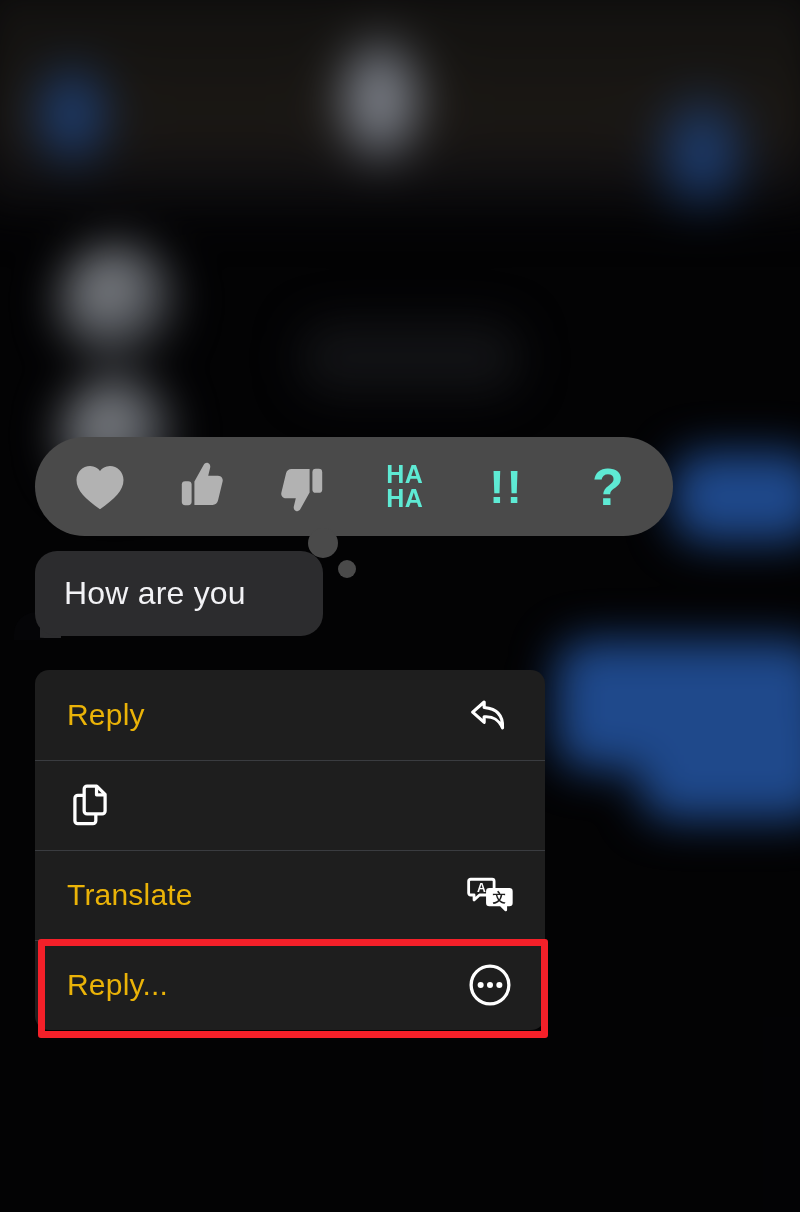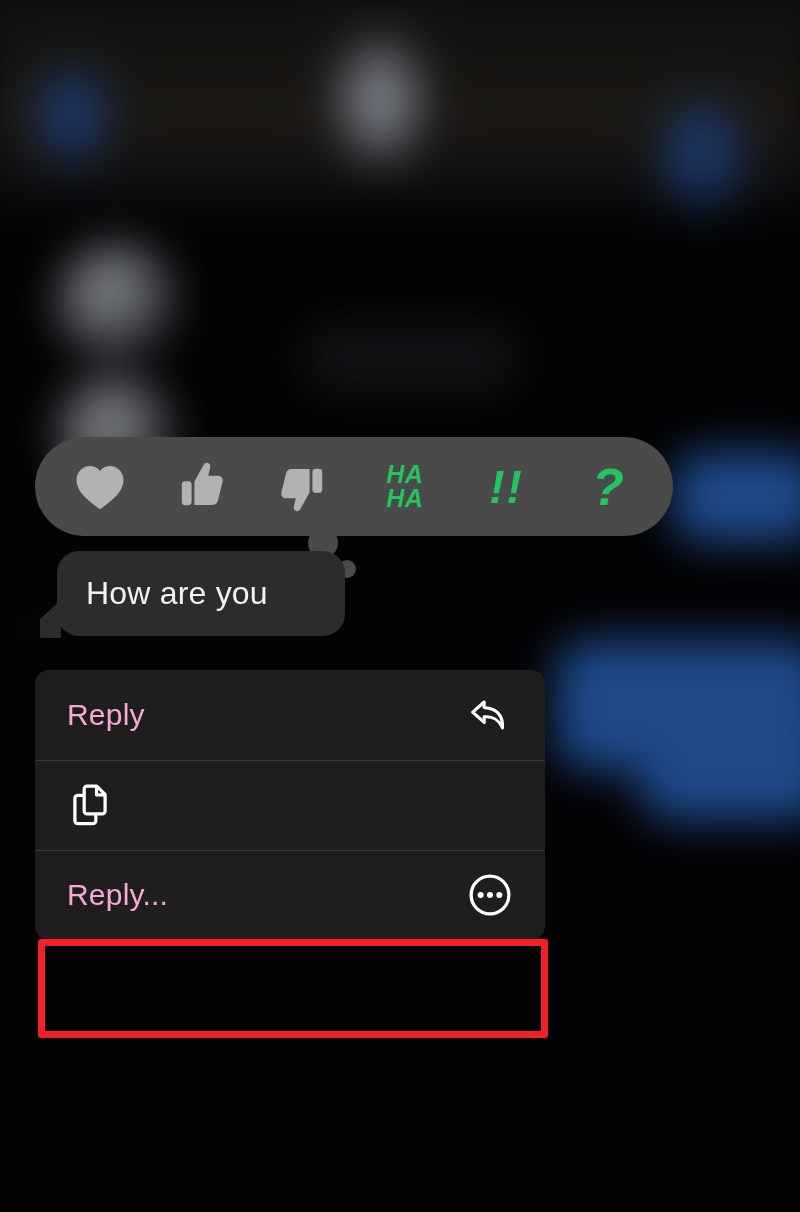--- a/index.html
+++ b/index.html
@@ -58,43 +58,42 @@
     display:flex; align-items:center; justify-content:space-around;
     padding:0 14px;
   }
   .reaction {
     width:82px; height:72px;
     display:flex; align-items:center; justify-content:center;
     color:#b2b2b2;
   }
   .reaction svg { display:block; }
   .reaction-text {
-    font-weight:bold; color:#22c55e;
+    font-weight:bold; color:#5eead4;
     text-align:center; line-height:0.94;
     letter-spacing:0.5px;
-    font-style:italic;
   }
   .haha { font-size:25px; }
   .bangbang { font-size:46px; line-height:1; letter-spacing:2px; }
   .qmark { font-size:52px; line-height:1; }
 
   .tail-dot {
     position:absolute; border-radius:50%;
     background:#4a4a4a;
   }
   #tail-big { left:308px; top:528px; width:30px; height:30px; }
   #tail-small { left:338px; top:560px; width:18px; height:18px; }
 
   
   #message-bubble {
     position:absolute; left:35px; top:551px;
     width:288px; height:85px;
     background:#2c2c2e;
     border-radius:22px;
-    display:flex; align-items:center;margin-left:22px;
+    display:flex; align-items:center;
   }
   #message-text {
     color:#f2f2f5;
     font-size:32px;
     padding-left:29px;
     letter-spacing:0.2px;
   }
   #bubble-tail {
     position:absolute; left:19px; top:600px;
     width:42px; height:38px;
@@ -124,21 +123,21 @@
     display:flex; align-items:center;
     padding:0 32px 0 32px;
   }
   .menu-item + .menu-item::before {
     content:"";
     position:absolute; left:0; right:0; top:0;
     height:1px; background:#3a3c40;
   }
   .menu-label {
     flex:1;
-    color:#f9a8d4;
+    color:#eab308;
     font-size:30px;
     letter-spacing:0.2px;
   }
   .menu-icon {
     width:46px; height:46px;
     display:flex; align-items:center; justify-content:center;
     color:#ffffff;
   }
   .menu-icon svg { display:block; }
 
@@ -233,20 +232,31 @@
     <div class="menu-item">
       <span class="menu-icon">
         <svg width="40" height="44" viewBox="0 0 22 24" aria-hidden="true">
           <path fill="none" stroke="currentColor" stroke-width="1.8" stroke-linejoin="round" d="M9.4 1.6h5.3l4.6 4.6v9.1c0 .9-.7 1.6-1.6 1.6H9.4c-.9 0-1.6-.7-1.6-1.6V3.2c0-.9.7-1.6 1.6-1.6z"></path>
           <path fill="none" stroke="currentColor" stroke-width="1.8" stroke-linejoin="round" d="M14.6 1.7v4.7h4.6"></path>
           <path fill="none" stroke="currentColor" stroke-width="1.8" stroke-linejoin="round" d="M14.2 17.1v3.6c0 .9-.7 1.6-1.6 1.6H4.3c-.9 0-1.6-.7-1.6-1.6V8.3c0-.9.7-1.6 1.6-1.6h3.5"></path>
         </svg>
       </span>
     </div>
 
+    <div class="menu-item">
+      <span class="menu-label">Translate</span>
+      <span class="menu-icon">
+        <svg width="48" height="42" viewBox="0 0 28 24" aria-hidden="true">
+          <path fill="none" stroke="currentColor" stroke-width="1.7" stroke-linejoin="round" d="M2.2 2.4h13.1c.7 0 1.2.5 1.2 1.2v7.2c0 .7-.5 1.2-1.2 1.2H7.6L4.3 15v-3H2.2c-.7 0-1.2-.5-1.2-1.2V3.6c0-.7.5-1.2 1.2-1.2z"></path>
+          <text x="8.7" y="10.1" font-family="'Liberation Sans',sans-serif" font-size="7.4" font-weight="bold" fill="currentColor" text-anchor="middle">A</text>
+          <path fill="currentColor" stroke="currentColor" stroke-width="1.6" stroke-linejoin="round" d="M13.6 8.6h12.2c.7 0 1.2.5 1.2 1.2v7c0 .7-.5 1.2-1.2 1.2h-2.2v3.1l-3.2-3.1h-6.8c-.7 0-1.2-.5-1.2-1.2v-7c0-.7.5-1.2 1.2-1.2z"></path>
+          <text x="19.7" y="16.3" font-family="'Liberation Sans',sans-serif" font-size="8" font-weight="bold" fill="#1e1e1e" text-anchor="middle">文</text>
+        </svg>
+      </span>
+    </div>
 
     <div class="menu-item">
       <span class="menu-label">Reply...</span>
       <span class="menu-icon">
         <svg width="44" height="44" viewBox="0 0 24 24" aria-hidden="true">
           <circle cx="12" cy="12" r="10.3" fill="none" stroke="currentColor" stroke-width="1.8"></circle>
           <circle cx="6.9" cy="12" r="1.65" fill="currentColor"></circle>
           <circle cx="12" cy="12" r="1.65" fill="currentColor"></circle>
           <circle cx="17.1" cy="12" r="1.65" fill="currentColor"></circle>
         </svg>

